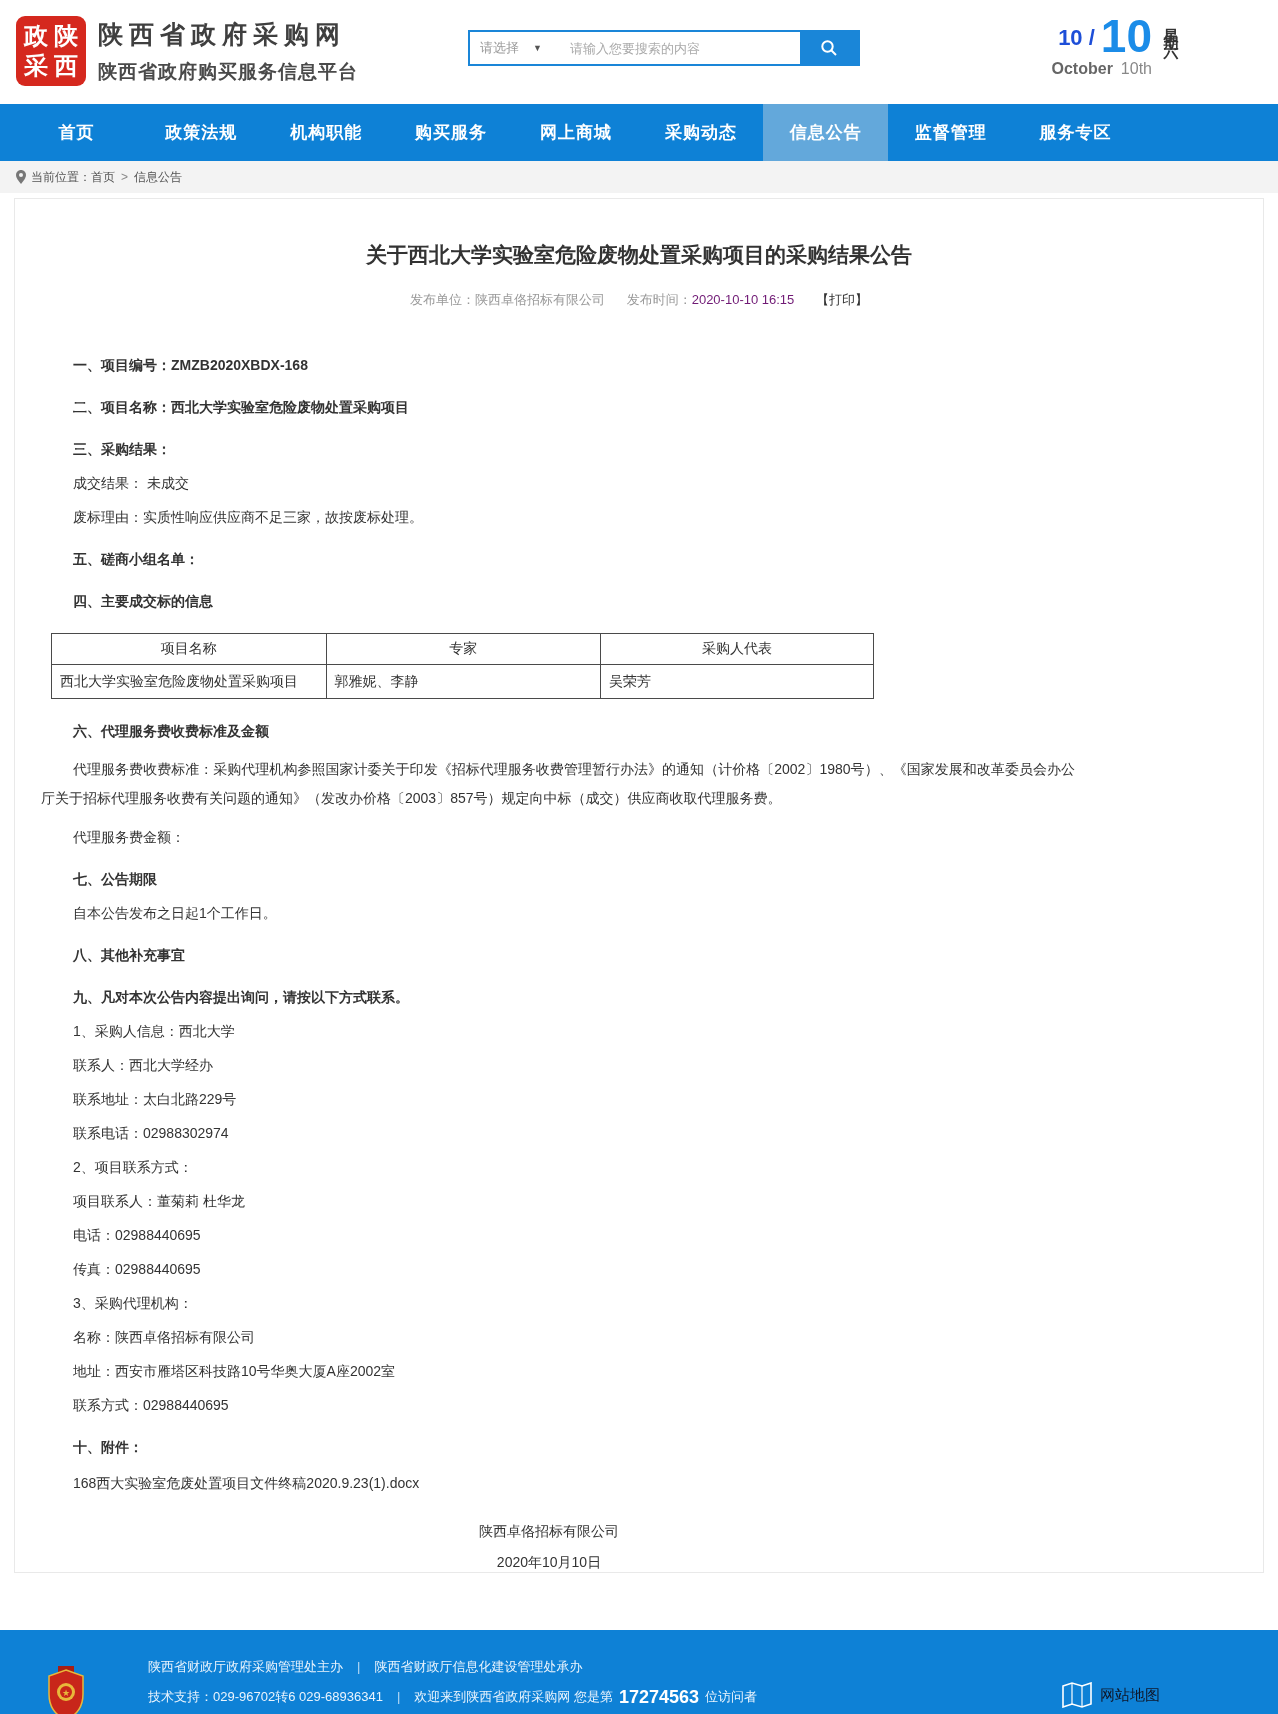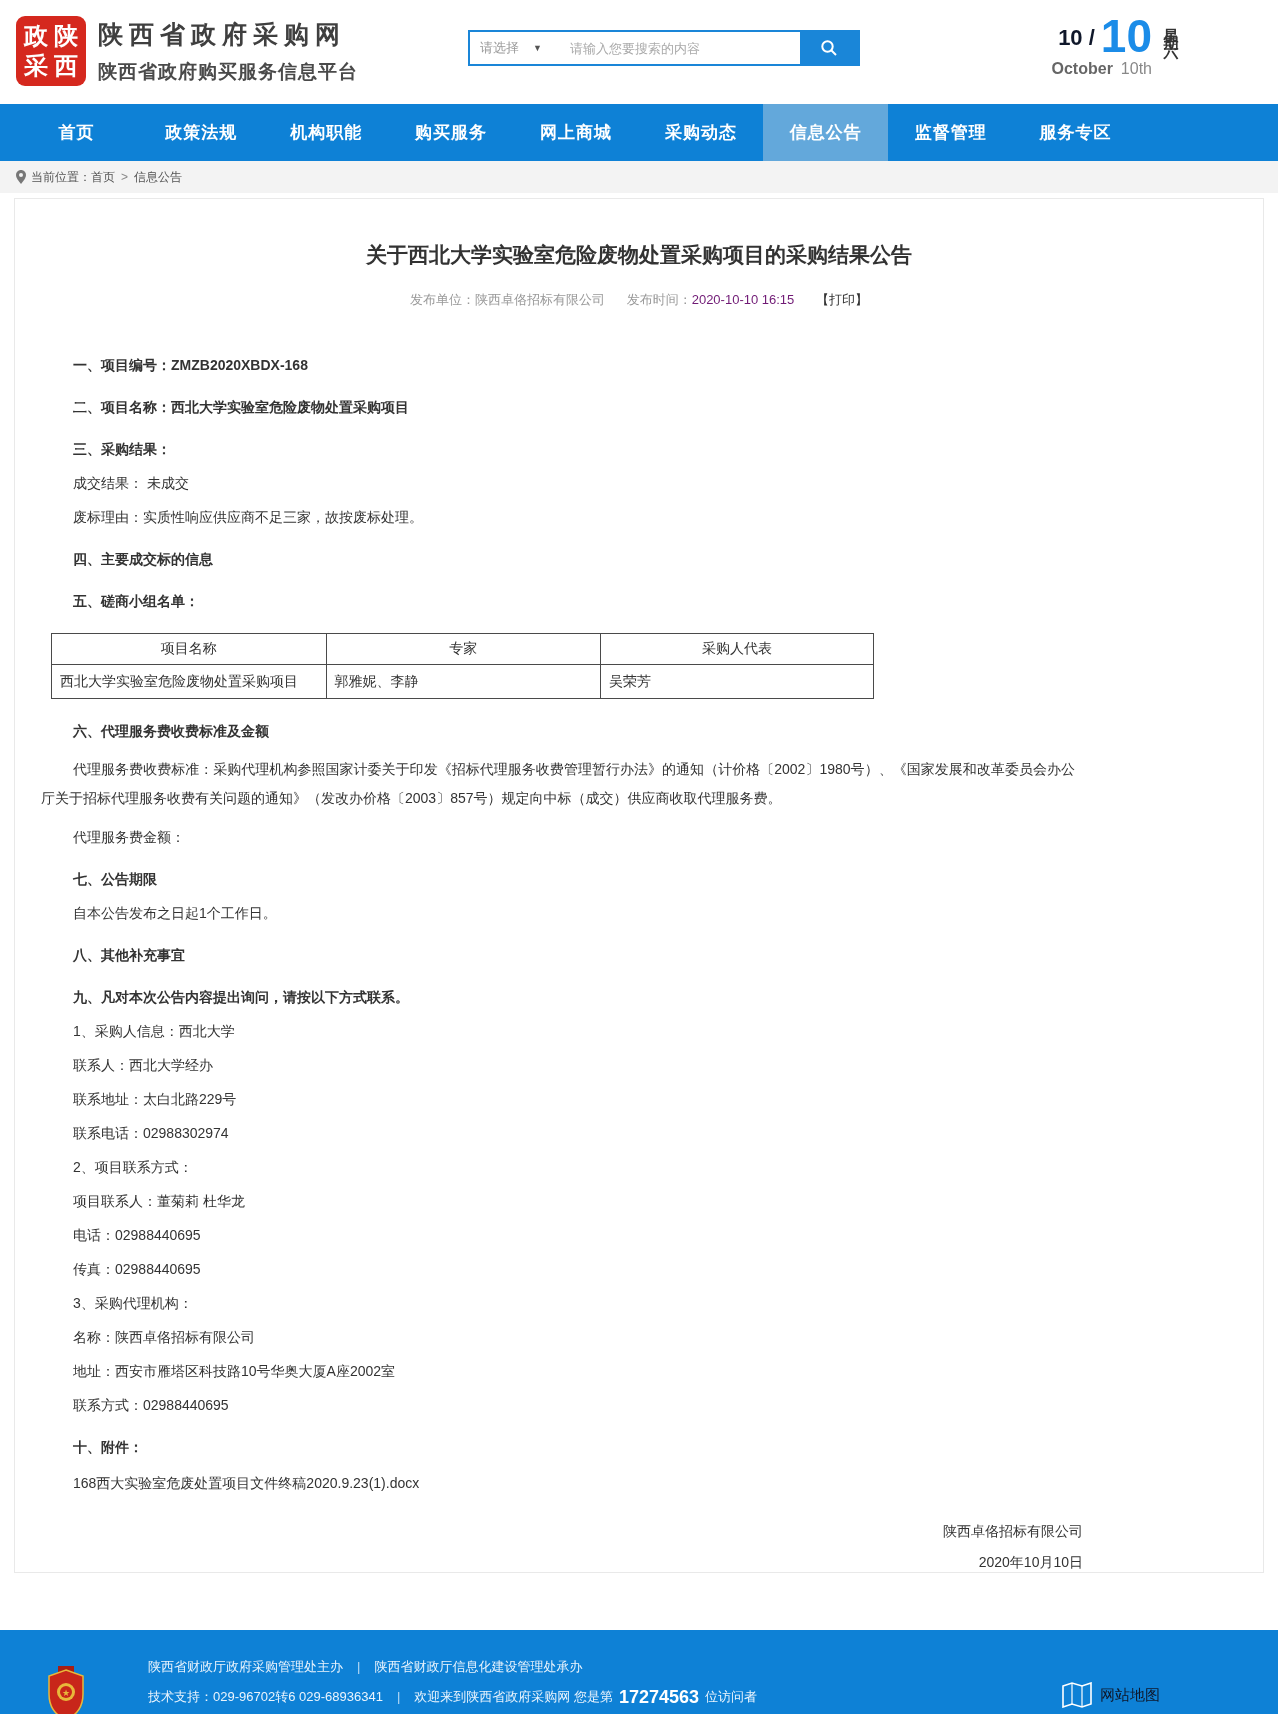--- a/index.html
+++ b/index.html
@@ -22,21 +22,21 @@
     font-size:13px; color:#999; cursor:pointer; }
   .search-select .caret { margin-left:14px; font-size:9px; color:#555; }
   .search-input { flex:1; border:none; outline:none; font-size:13px; color:#555; padding-left:8px;
     font-family:"Liberation Sans","DejaVu Sans",sans-serif; }
   .search-input::placeholder { color:#aaa; }
   .search-btn { width:58px; background:#1a86d8; border:none; cursor:pointer;
     display:flex; align-items:center; justify-content:center; }
 
   .datebox { position:absolute; right:126px; top:14px; text-align:right; }
   .date-top { display:flex; align-items:flex-end; justify-content:flex-end; }
-  .date-small { font-size:22px; font-weight:bold; color:#0f172a; margin-bottom:7px;margin-left:12px; }
+  .date-small { font-size:22px; font-weight:bold; color:#1d4ed8; margin-bottom:7px;margin-left:12px; }
   .date-big { font-size:46px; font-weight:bold; color:#1b8ce8; line-height:44px; margin-left:6px; }
   .date-sub { font-size:16px; color:#888; margin-top:2px; }
   .date-sub b { color:#666; margin-right:8px; }
   .weekday { position:absolute; right:98px; top:16px; writing-mode:vertical-rl; text-orientation:upright;
     font-size:15px; color:#333; letter-spacing:7px; font-weight:bold; }
 
   
   .nav { height:57px; background:#0e81d6; padding-left:14px; }
   .nav-inner { display:flex; width:1124px; height:57px; }
   .nav-item { flex:1; text-align:center; line-height:57px; color:#fff; font-size:17px;
@@ -63,21 +63,21 @@
   .hd { font-weight:bold; margin-top:22px; }
   .para { margin:14px 0 0 0; text-indent:32px; line-height:29px; text-align:justify; }
 
   table.panel { border-collapse:collapse; margin:22px 0 8px 10px; width:823px; }
   table.panel th, table.panel td { border:1px solid #4a4a4a; font-size:14px; color:#333; font-weight:400; }
   table.panel th { height:31px; text-align:center; }
   table.panel td { height:34px; padding-left:8px; text-align:left; }
 
   .attach { margin:16px 0 0 32px; line-height:20px; cursor:pointer; color:#333; }
   .sig { text-align:right; margin:30px 180px 0 0; font-size:14px; color:#333; }
-  .sig div { margin-top:13px; }
+  .sig div { margin-top:13px;text-align:center; }
 
   
   .ftr { position:relative; margin-top:57px; height:146px; background:#0e81d6; color:#eaf4fd; }
   .f-badge { position:absolute; left:40px; top:34px; width:52px; height:72px; text-align:center; }
   .f-rows { position:absolute; left:148px; top:22px; font-size:13px; }
   .f-row { height:30px; line-height:30px; display:flex; align-items:center; }
   .f-div { margin:0 14px; color:#bcdcf5; }
   .f-count { font-size:18px; font-weight:bold; color:#fff; margin:0 6px; }
   .f-map { position:absolute; right:118px; top:52px; display:flex; align-items:center; cursor:pointer; }
   .f-map span { font-size:15px; color:#0f172a; margin-left:8px; }
@@ -157,22 +157,22 @@
     <span>发布时间：</span><span class="pub-time">2020-10-10 16:15</span><span class="gap"></span>
     <span class="print">【打印】</span>
   </div>
 
   <div class="article-body">
     <div class="blk hd">一、项目编号：ZMZB2020XBDX-168</div>
     <div class="blk hd">二、项目名称：西北大学实验室危险废物处置采购项目</div>
     <div class="blk hd">三、采购结果：</div>
     <div class="blk">成交结果： 未成交</div>
     <div class="blk">废标理由：实质性响应供应商不足三家，故按废标处理。</div>
+    <div class="blk hd">五、磋商小组名单：</div>
     <div class="blk hd">四、主要成交标的信息</div>
-    <div class="blk hd">五、磋商小组名单：</div>
 
     <table class="panel">
       <thead>
         <tr>
           <th style="width:33.4%">项目名称</th>
           <th style="width:33.4%">专家</th>
           <th>采购人代表</th>
         </tr>
       </thead>
       <tbody>

